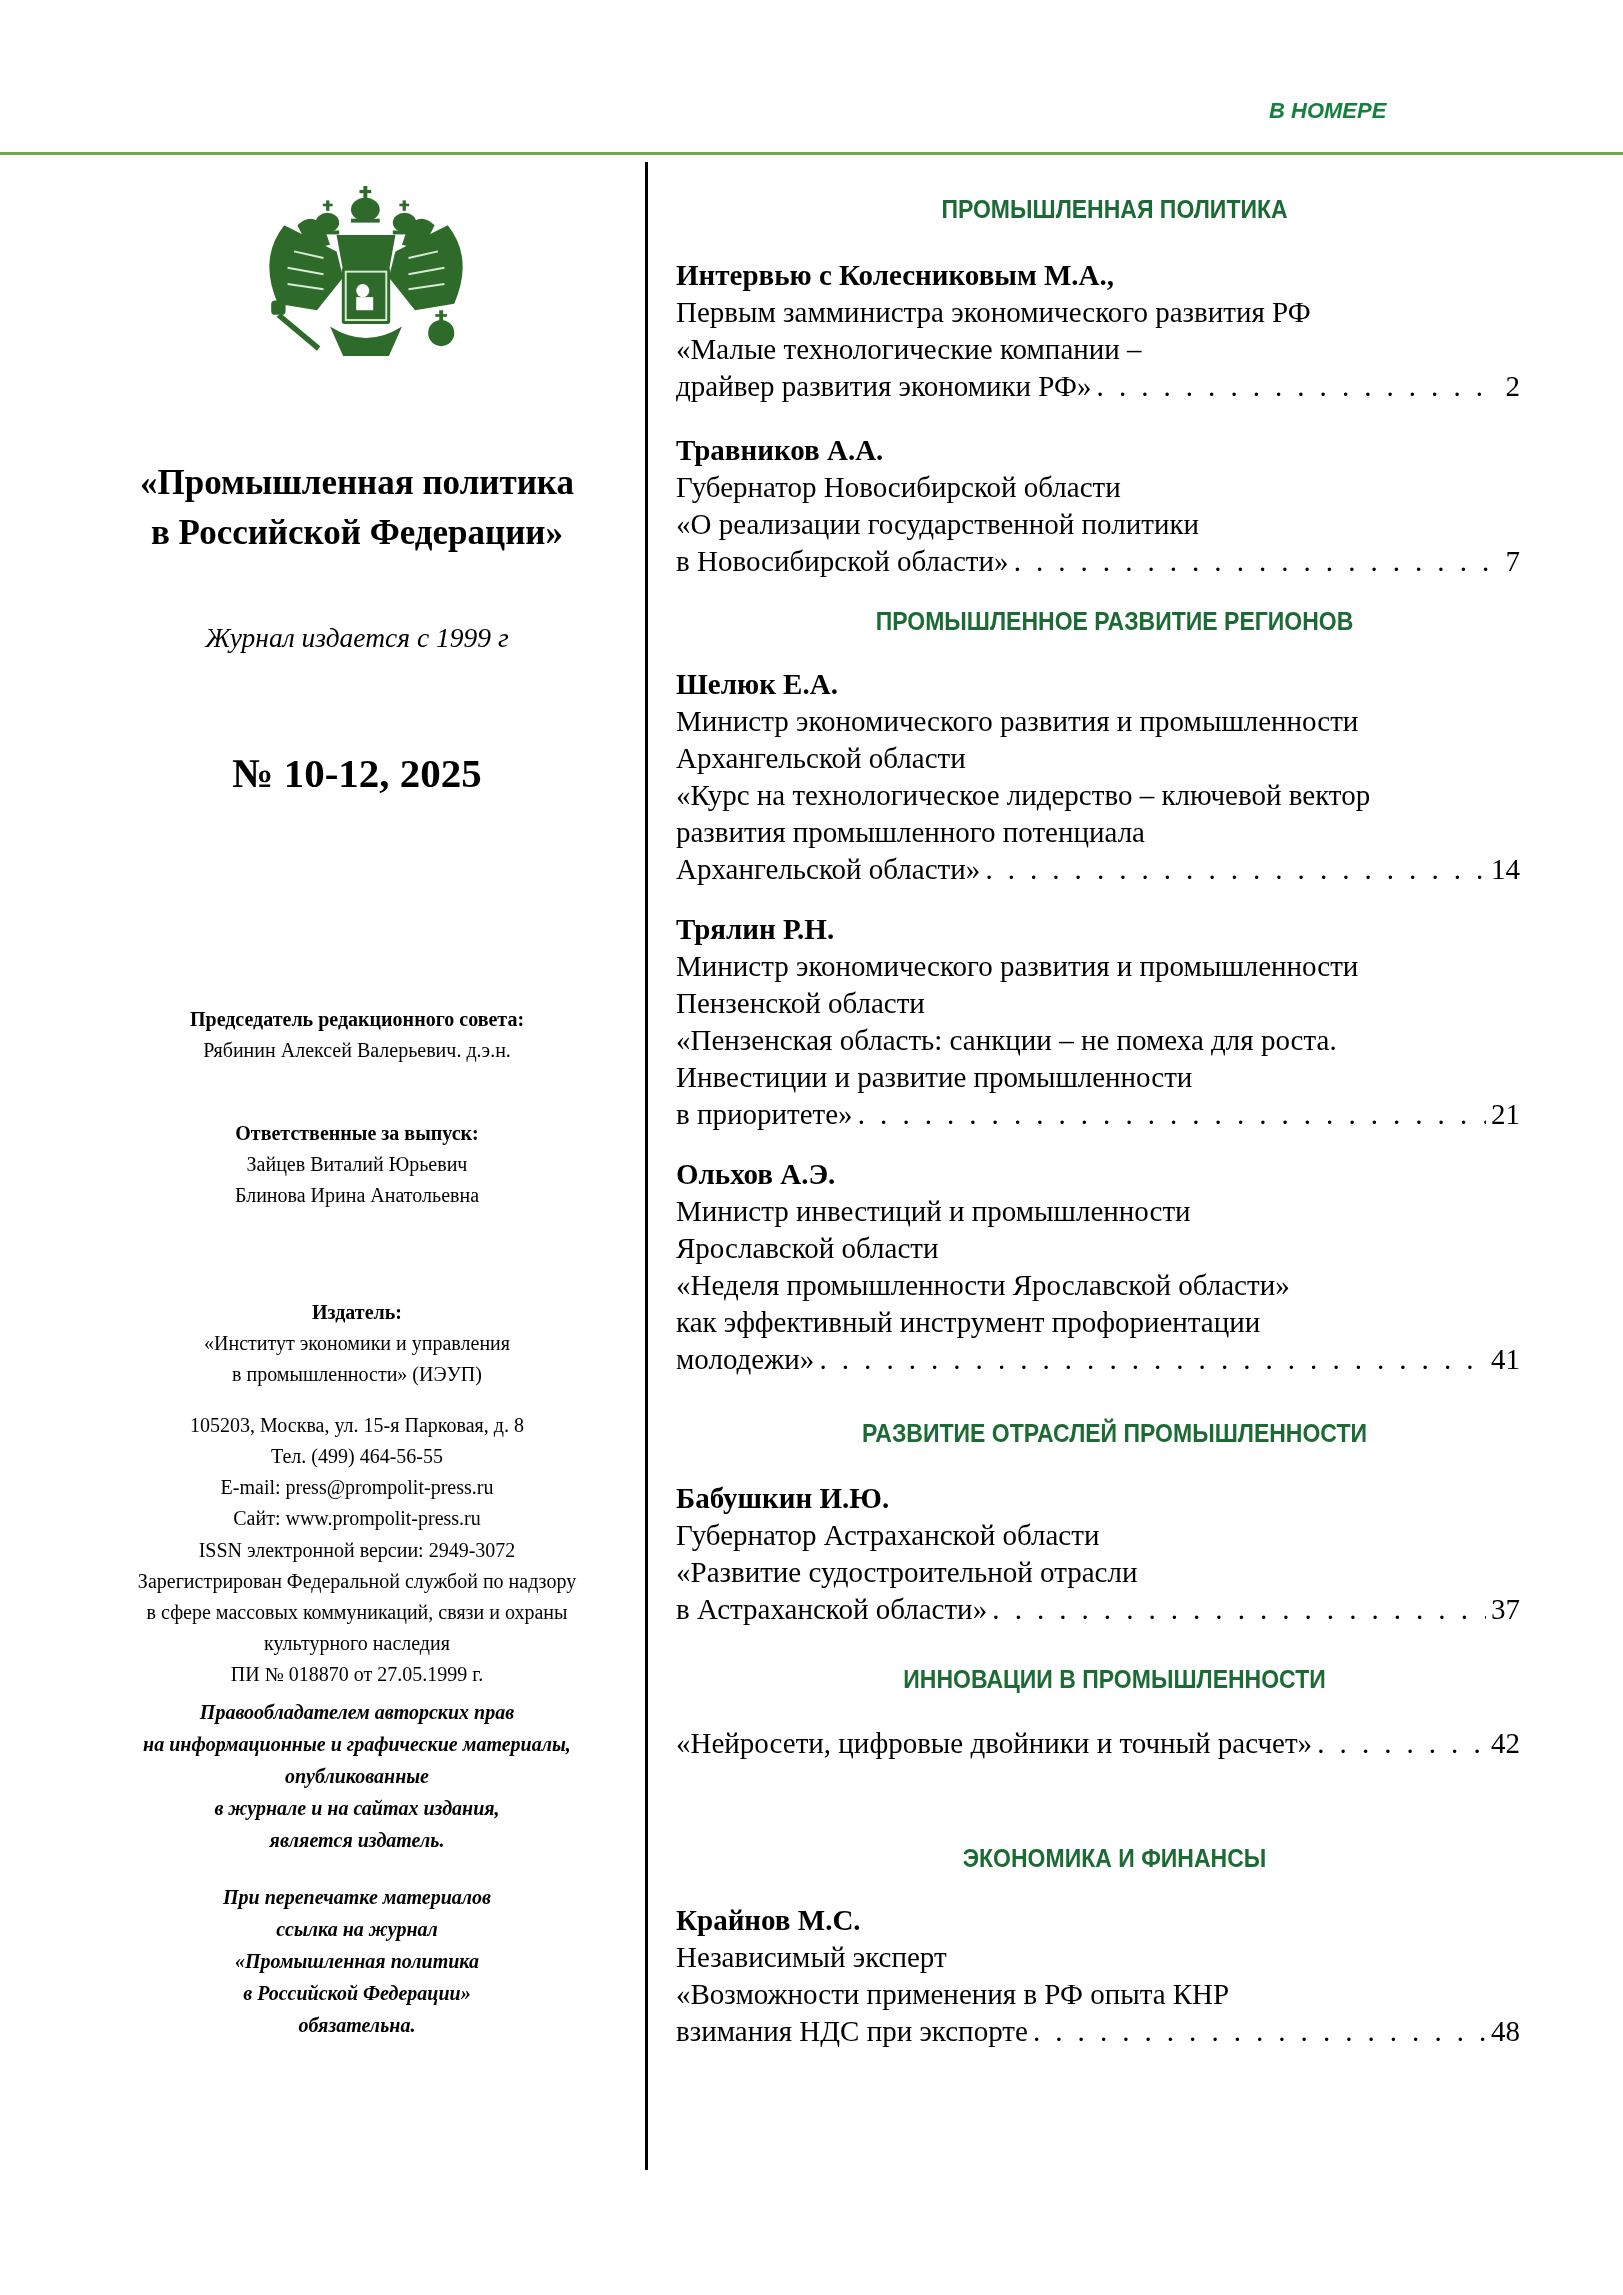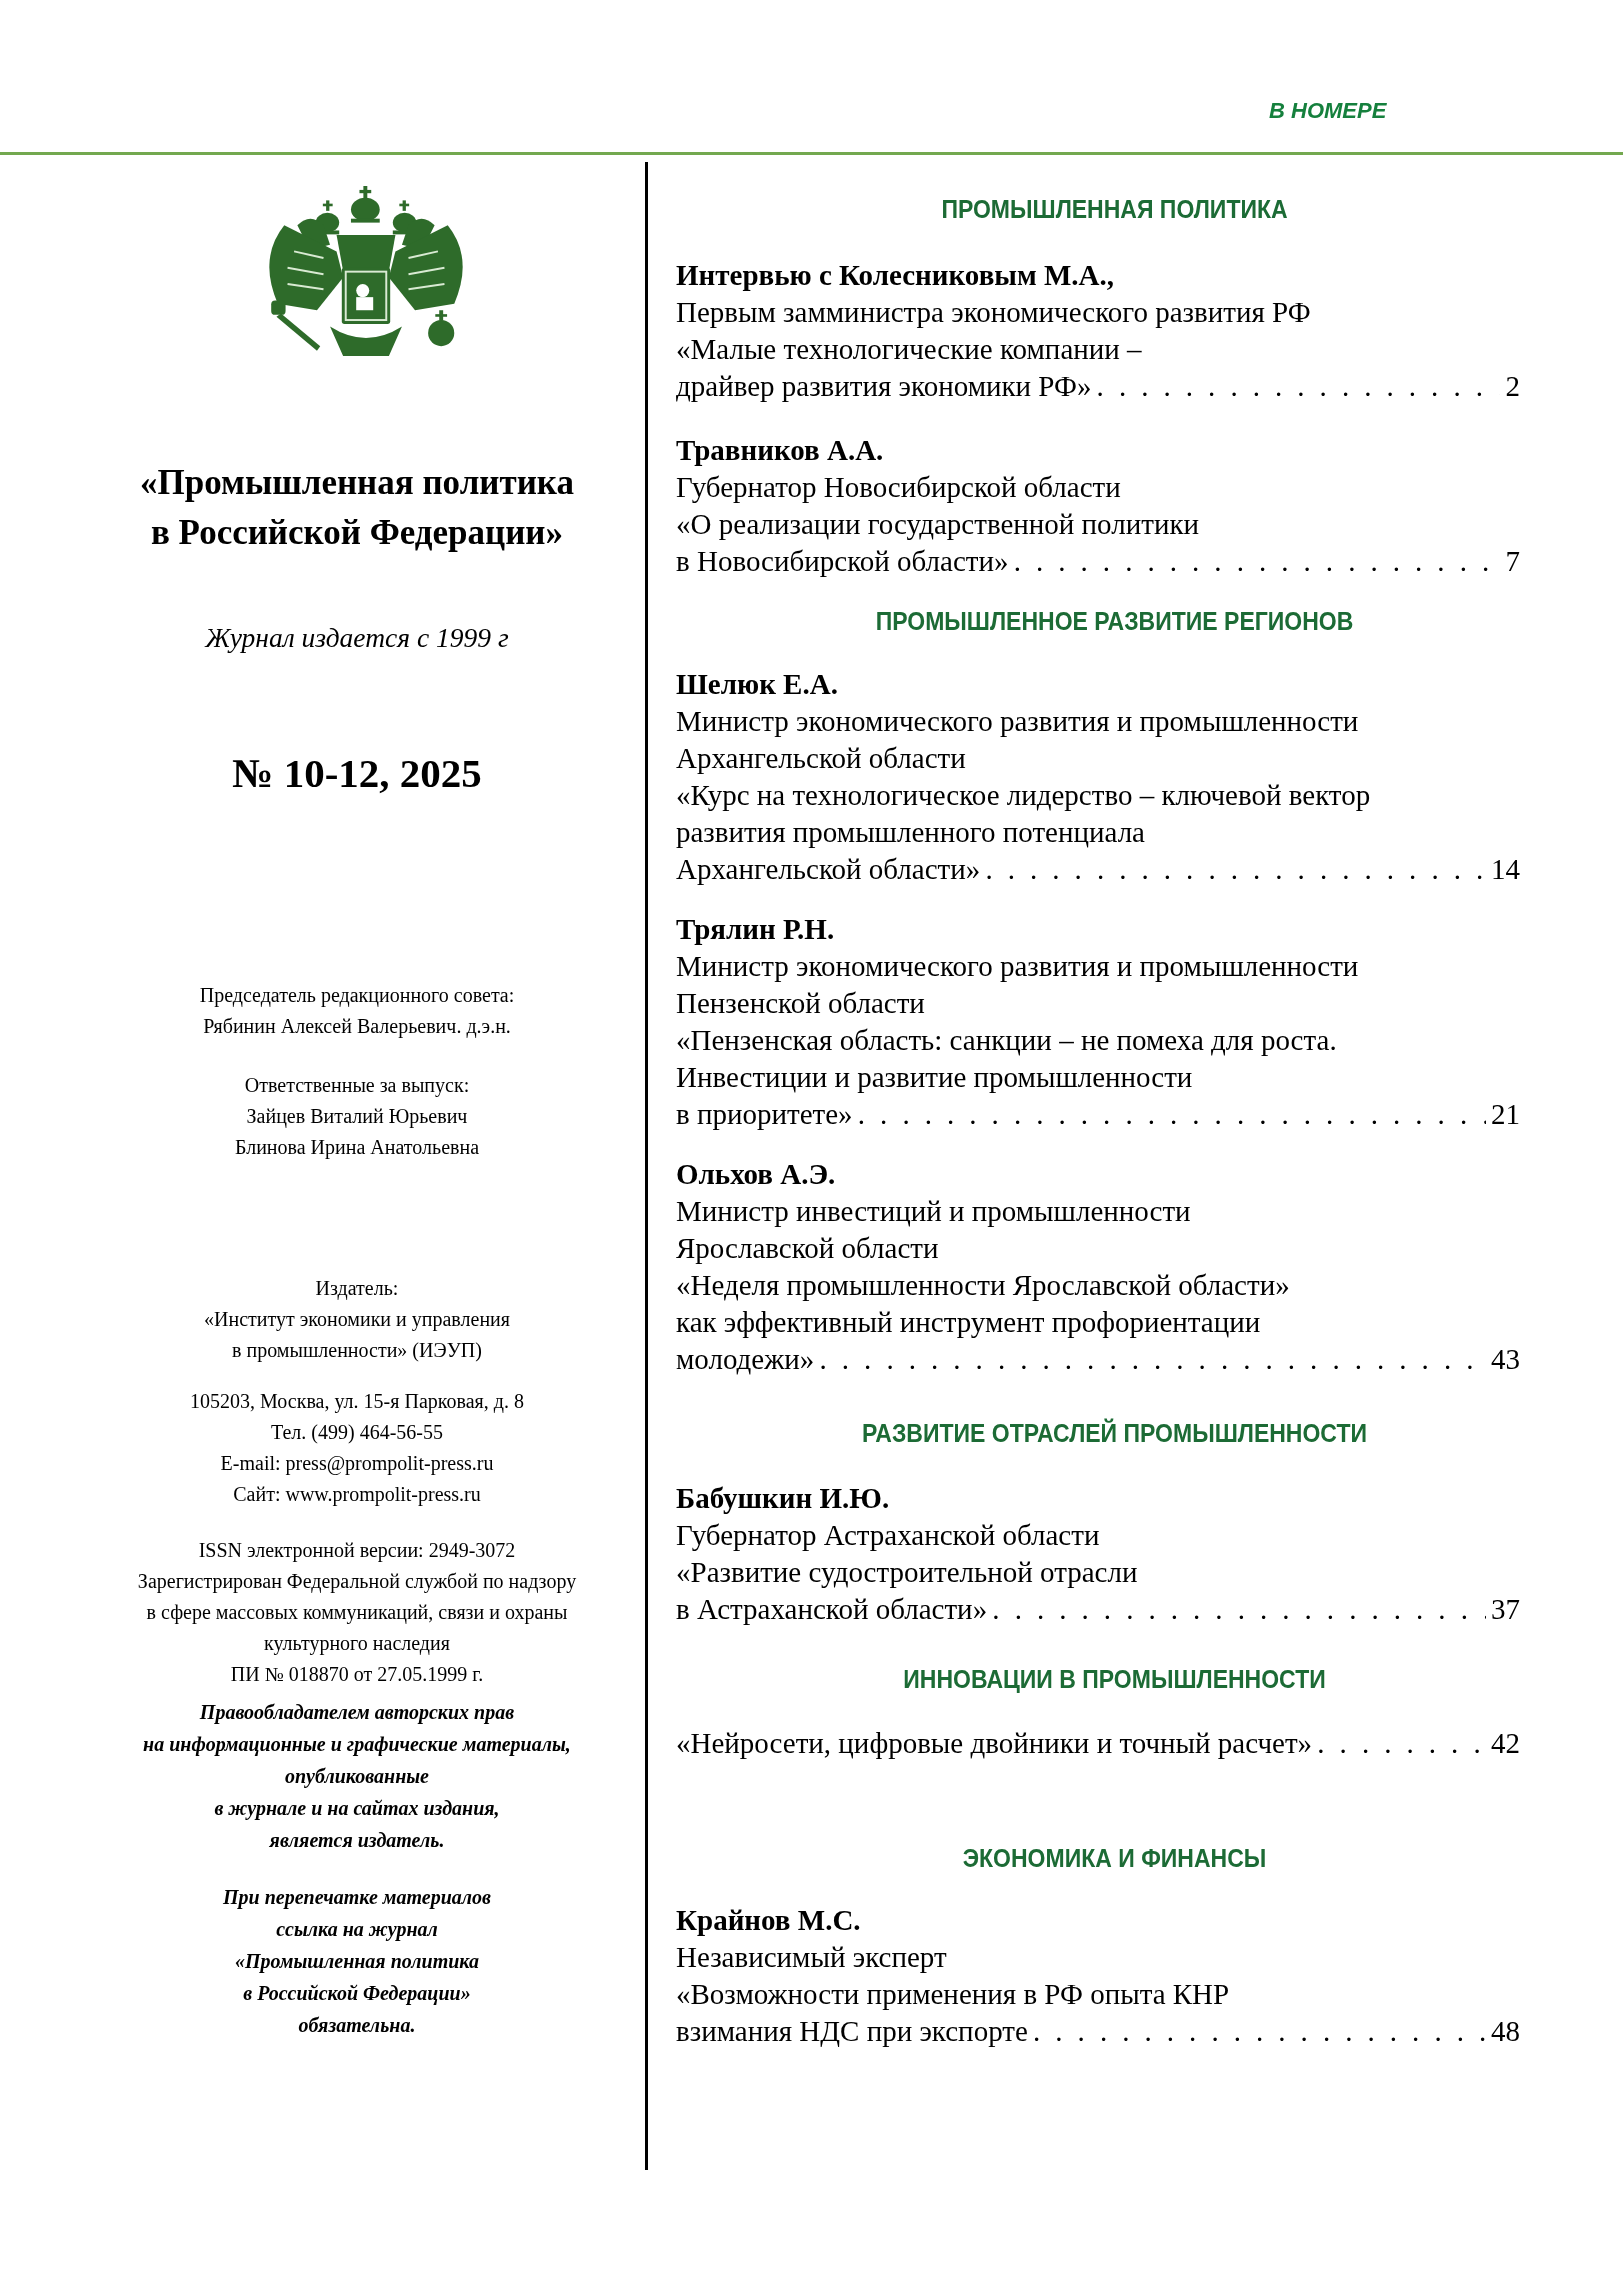--- a/index.html
+++ b/index.html
@@ -10,21 +10,21 @@
   .hdr-line { position: absolute; left: 0; top: 152px; width: 1623px; height: 2.6px; background: #73a84f; }
   .divider { position: absolute; left: 645px; top: 162px; width: 2.6px; height: 2008px; background: #000; }
   .emblem { position: absolute; left: 258px; top: 186px; width: 216px; height: 170px; }
   .title { position: absolute; left: 79px; width: 556px; top: 458px; text-align: center;
            font-weight: bold; font-size: 35px; line-height: 50px; }
   .since { position: absolute; left: 79px; width: 556px; top: 622px; text-align: center;
            font-style: italic; font-size: 27.5px; }
   .issue { position: absolute; left: 79px; width: 556px; top: 749px; text-align: center;
            font-weight: bold; font-size: 41px; }
   .info { position: absolute; left: 79px; width: 556px; text-align: center; font-size: 20px; line-height: 31px; }
-  .info .b { font-weight: normal; }
+  .info .b { font-weight: bold; margin-top: 24px; }
   .info.italic { font-style: italic; font-weight: bold; line-height: 32px; }
   .sec { position: absolute; left: 676px; width: 877px; text-align: center;
          font-family: "Liberation Sans", "DejaVu Sans", sans-serif; font-weight: bold; font-size: 25px;
          color: #1c6b35; transform: scaleX(0.92); }
   .entry { position: absolute; left: 676px; width: 844px; font-size: 29px; line-height: 37px; }
   .entry .author { font-weight: bold; }
   .entry .role { }
   .entry .last { display: flex; align-items: baseline; text-align: center; }
   .entry .last .dots { flex: 1; overflow: hidden; white-space: nowrap; letter-spacing: 3.9px; margin: 0 5.2px; }
   .entry .last .dots::before { content: ". . . . . . . . . . . . . . . . . . . . . . . . . . . . . . . . . . . . . . . . . . . . . . . . . . . . . . . . . . . . . . . . . . . ."; }
@@ -186,21 +186,21 @@
 
 <div class="entry" style="top:1156px">
   <div class="author">Ольхов А.Э.</div>
   <div class="role">Министр инвестиций и промышленности</div>
   <div class="role">Ярославской области</div>
   <div>«Неделя промышленности Ярославской области»</div>
   <div>как эффективный инструмент профориентации</div>
   <div class="last">
       <span>молодежи»</span>
       <span class="dots"></span>
-      <span class="pg">43</span>
+      <span class="pg">41</span>
     </div>
 </div>
 
 <div class="sec" style="top:1419px">РАЗВИТИЕ ОТРАСЛЕЙ ПРОМЫШЛЕННОСТИ</div>
 
 <div class="entry" style="top:1480px">
   <div class="author">Бабушкин И.Ю.</div>
   <div class="role">Губернатор Астраханской области</div>
   <div>«Развитие судостроительной отрасли</div>
   <div class="last">

